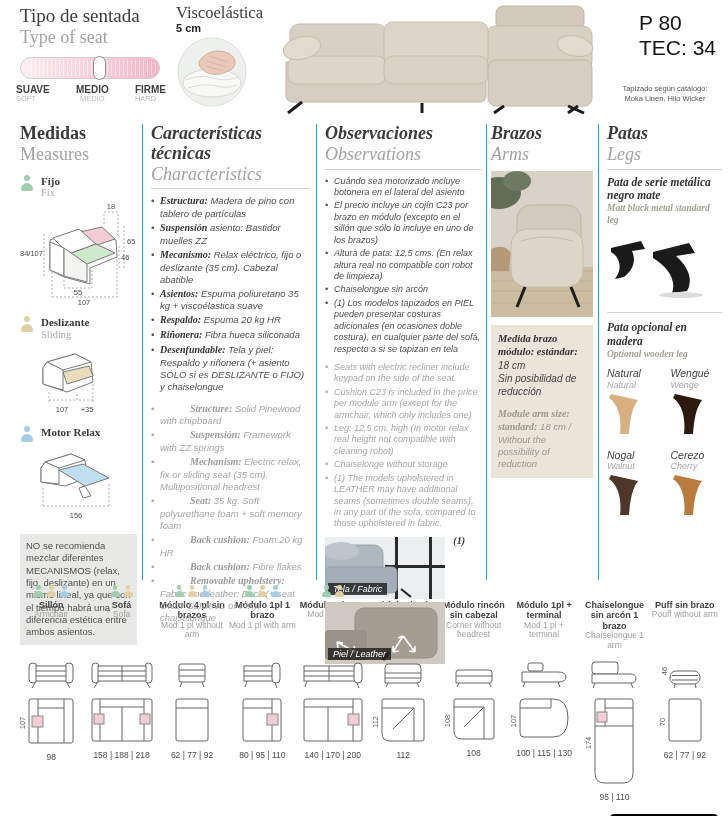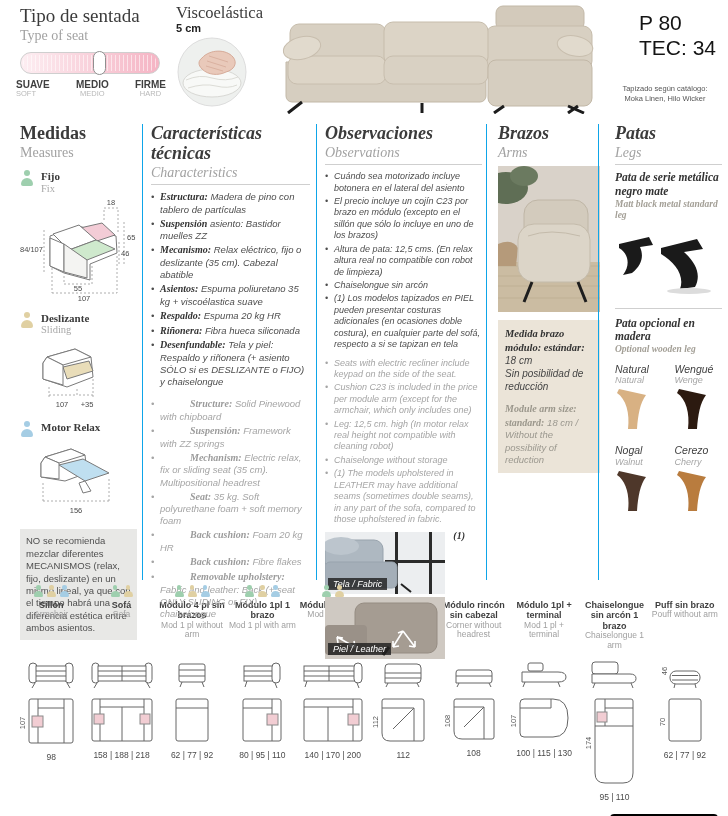--- a/index.html
+++ b/index.html
@@ -1,52 +1,52 @@
 <!DOCTYPE html>
 <html><head>
 <meta charset="utf-8">
 <style>
   html,body{margin:0;padding:0;background:#fff;}
   body{font-family:"Liberation Sans",sans-serif;color:#444;}
   .page{width:728px;height:816px;position:relative;overflow:hidden;background:#fff;box-sizing:border-box;}
 
   
   .h-es{font-family:"Liberation Serif",serif;font-size:18px;color:#3b3b3b;margin:0;line-height:1.1;}
-  .h-en{font-family:"Liberation Serif",serif;font-size:14px;color:#a2a2a2;margin:1px 0 4px;line-height:1.1;}
+  .h-en{font-family:"Liberation Serif",serif;font-size:18px;color:#a2a2a2;margin:1px 0 4px;line-height:1.1;}
   .rule{border:0;border-top:1px solid #cfcfcf;margin:3px 0 6px;}
 
   
   .hdr{height:118px;position:relative;}
   .seat{position:absolute;left:20px;top:6px;width:156px;}
   .slider{margin-top:9px;width:138px;height:20px;border:1px solid #cfcfcf;border-radius:11px;position:relative;
           background:linear-gradient(90deg,#fdeef2,#f5b4c4);}
   .slider::before{content:"";position:absolute;inset:2px;border-radius:9px;
           background:repeating-linear-gradient(90deg,rgba(255,255,255,.55) 0 1.5px,rgba(255,255,255,0) 1.5px 4px);}
   .knob{position:absolute;left:52%;top:-2px;width:13px;height:24px;background:#fff;border:1.5px solid #8f8f8f;border-radius:7px;box-sizing:border-box;}
   .slabels{display:flex;justify-content:space-between;margin-top:5px;width:150px;margin-left:-4px;}
   .slab{line-height:1.1;}
   .slab .es{font-size:10px;font-weight:bold;color:#3f3f3f;}
   .slab .en{font-size:7.5px;color:#b8b8b8;}
-  .slab.l{text-align:left}.slab.c{text-align:center}.slab.r{text-align:center}
+  .slab.l{text-align:left}.slab.c{text-align:center}.slab.r{text-align:left}
   .visco{position:absolute;left:176px;top:4px;width:92px;}
   .visco .t{font-family:"Liberation Serif",serif;font-size:16.5px;color:#3b3b3b;line-height:1.05;}
   .visco .s{font-size:11px;font-weight:bold;color:#222;margin:1px 0 2px;}
   .sofa-photo{position:absolute;left:272px;top:2px;width:336px;height:112px;}
   .model{position:absolute;right:12px;top:10px;font-size:21px;color:#141414;line-height:1.2;}
   .uphol{position:absolute;right:4px;top:84px;width:118px;text-align:center;font-size:7.5px;color:#555;line-height:1.35;}
 
   
   .cols{display:flex;padding:6px 6px 0 20px;height:462px;box-sizing:border-box;}
   .col{box-sizing:border-box;}
   .col+.col{border-left:1px solid #0ea5e9;font-style:italic;}
   .c1{width:122px;padding-right:5px;}
   .c2{width:174px;padding-left:8px;padding-right:6px;}
   .c3{width:170px;padding-left:8px;padding-right:4px;}
-  .c4{width:112px;padding-left:11px;padding-right:4px;}
-  .c5{width:124px;padding-left:16px;}
+  .c4{width:112px;padding-left:4px;padding-right:4px;}
+  .c5{width:124px;padding-left:8px;}
 
   
   .mech{display:flex;gap:8px;align-items:flex-start;margin-top:10px;}
   .person{display:inline-block;width:13px;height:16px;position:relative;}
   .person::before{content:"";position:absolute;top:0;left:3.5px;width:6px;height:6px;border-radius:50%;background:currentColor;}
   .person::after{content:"";position:absolute;bottom:0;left:.5px;width:12px;height:8px;border-radius:6px 6px 2px 2px;background:currentColor;}
   .person.sm{width:10px;height:12px;}
   .person.sm::before{width:4.5px;height:4.5px;left:2.8px;}
   .person.sm::after{width:9px;height:6px;}
   .mech-name{font-family:"Liberation Serif",serif;font-weight:bold;font-size:11px;color:#3a3a3a;line-height:1.15;}

